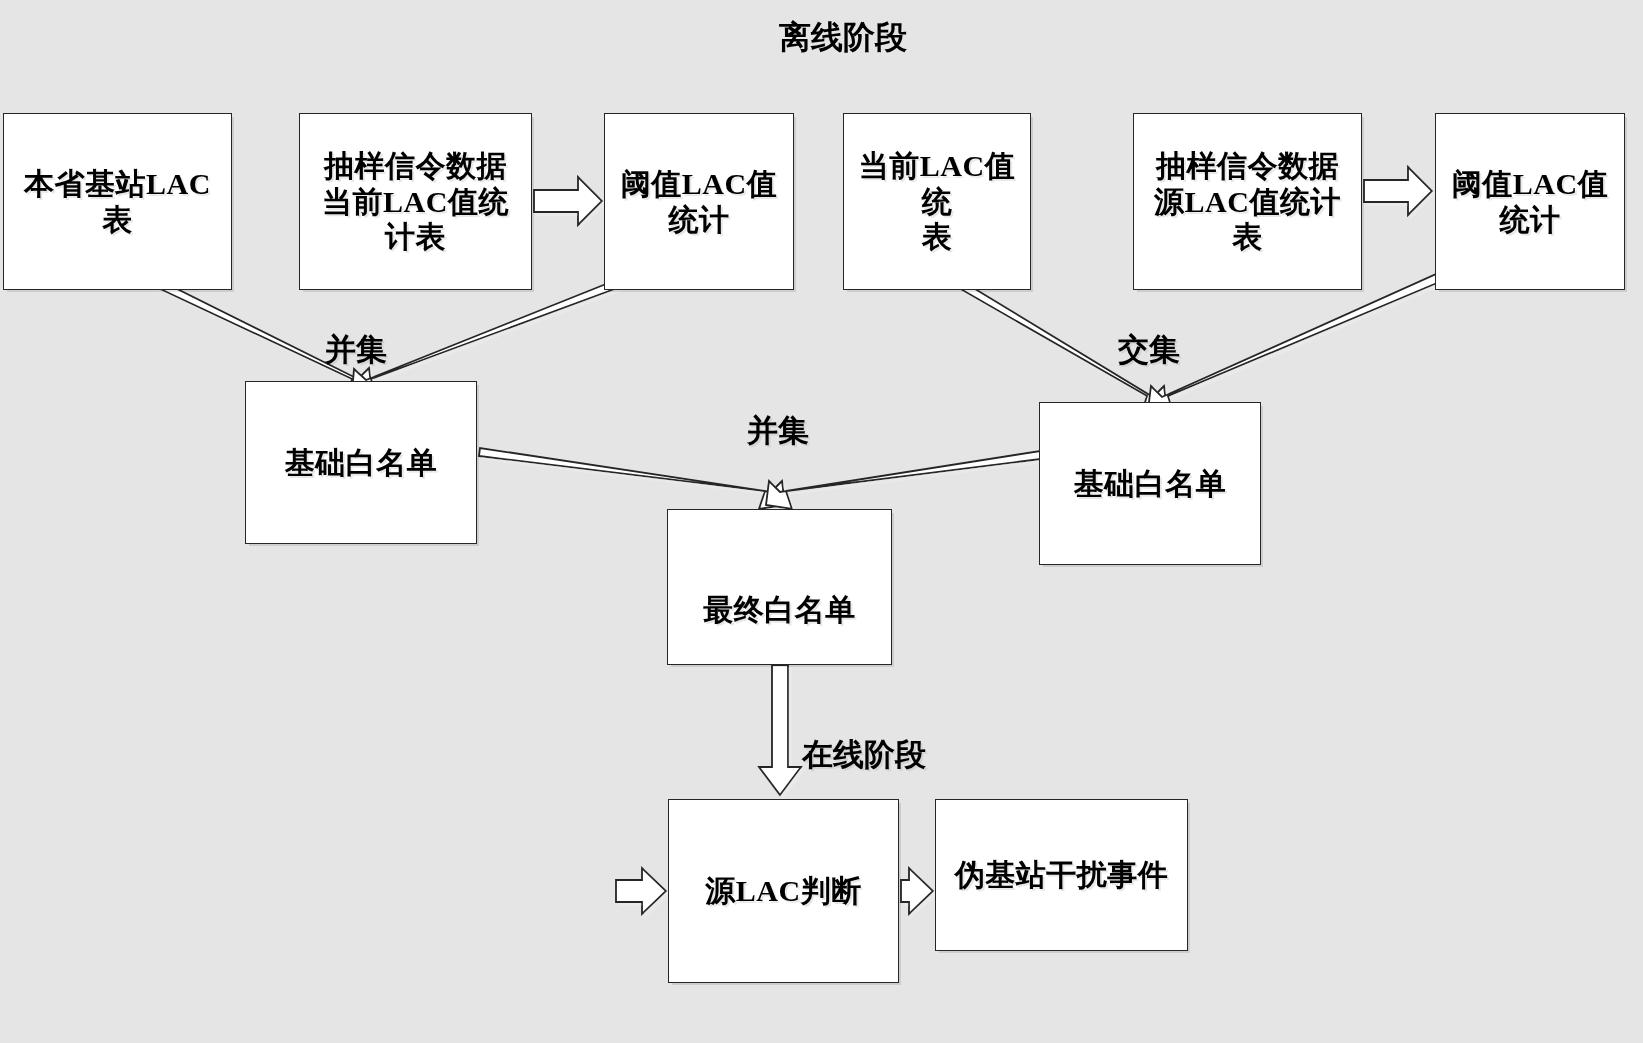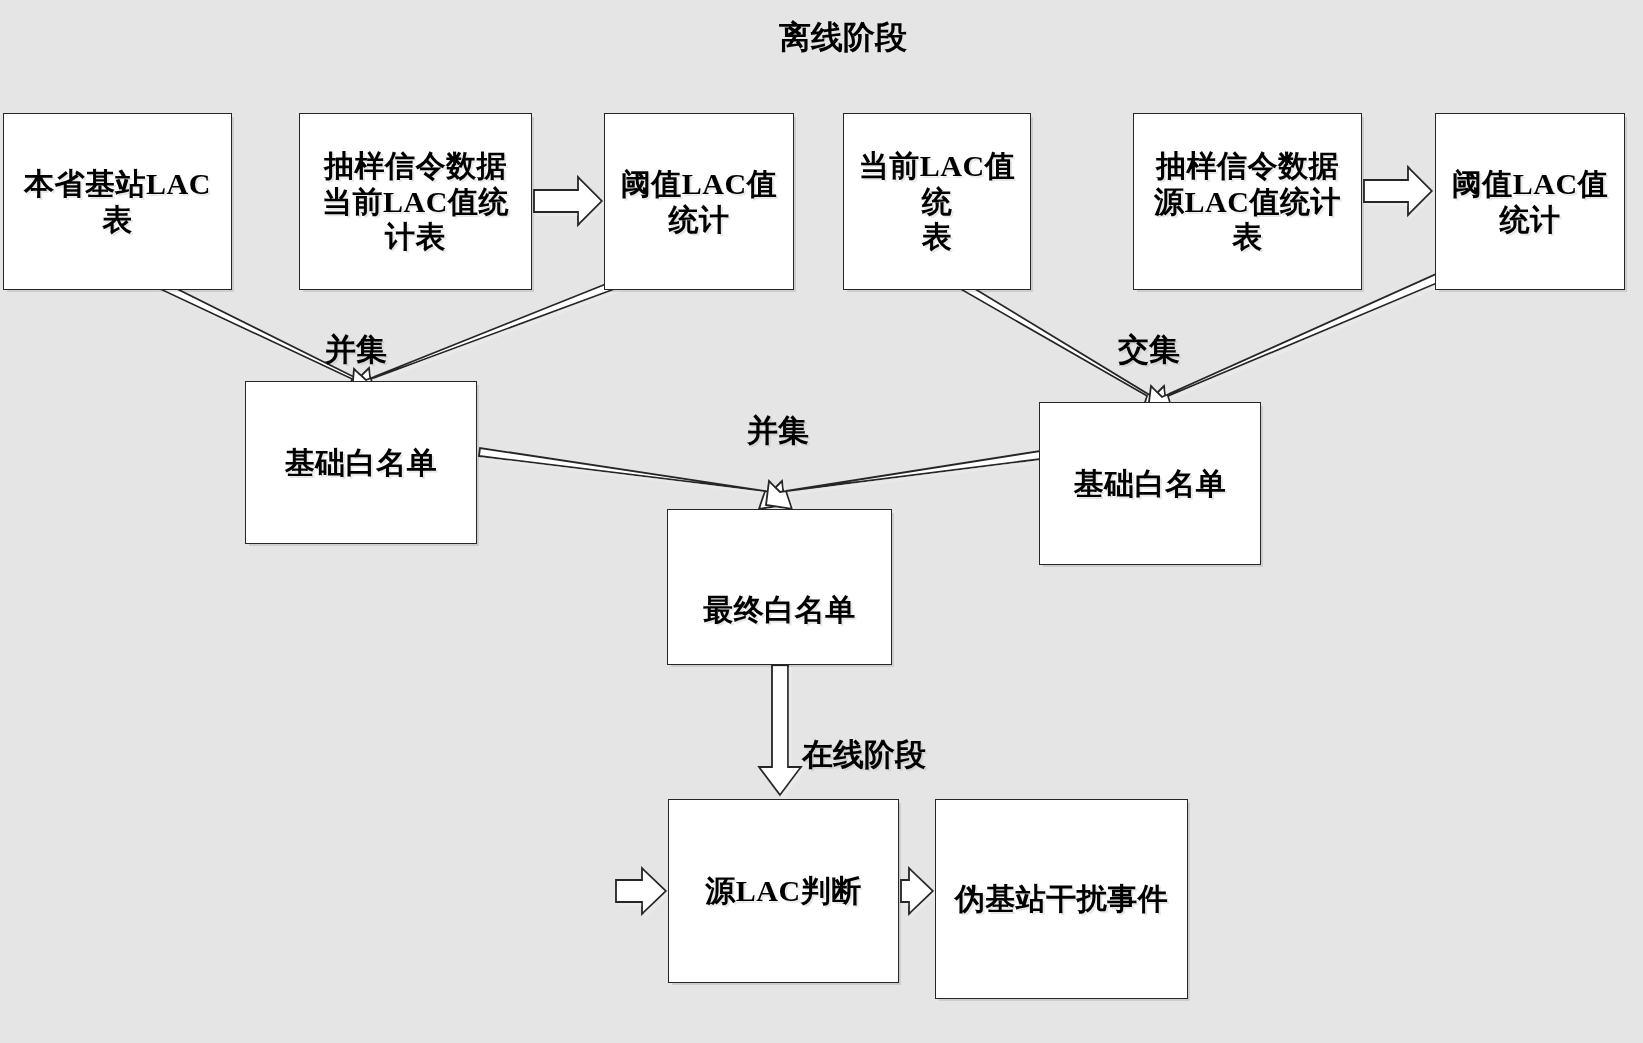--- a/index.html
+++ b/index.html
@@ -153,21 +153,21 @@
 
   <div class="node-box" style="left:667px; top:509px; width:225px; height:156px; align-items:center; padding-top:46px;">
     <span class="node-label">最终白名单</span>
   </div>
 
 
   <div class="node-box" style="left:668px; top:799px; width:231px; height:184px;">
     <span class="node-label">源LAC判断</span>
   </div>
 
-  <div class="node-box" style="left:935px; top:799px; width:253px; height:200px;">
+  <div class="node-box" style="left:935px; top:799px; width:253px; height:152px;">
     <span class="node-label">伪基站干扰事件</span>
   </div>
 
   <div class="free-label" style="left:325px; top:329px;">并集</div>
   <div class="free-label" style="left:1110px; top:329px;margin-left:8px;">交集</div>
   <div class="free-label" style="left:747px; top:410px;">并集</div>
   <div class="free-label" style="left:802px; top:734px;">在线阶段</div>
 
 </div>
 

